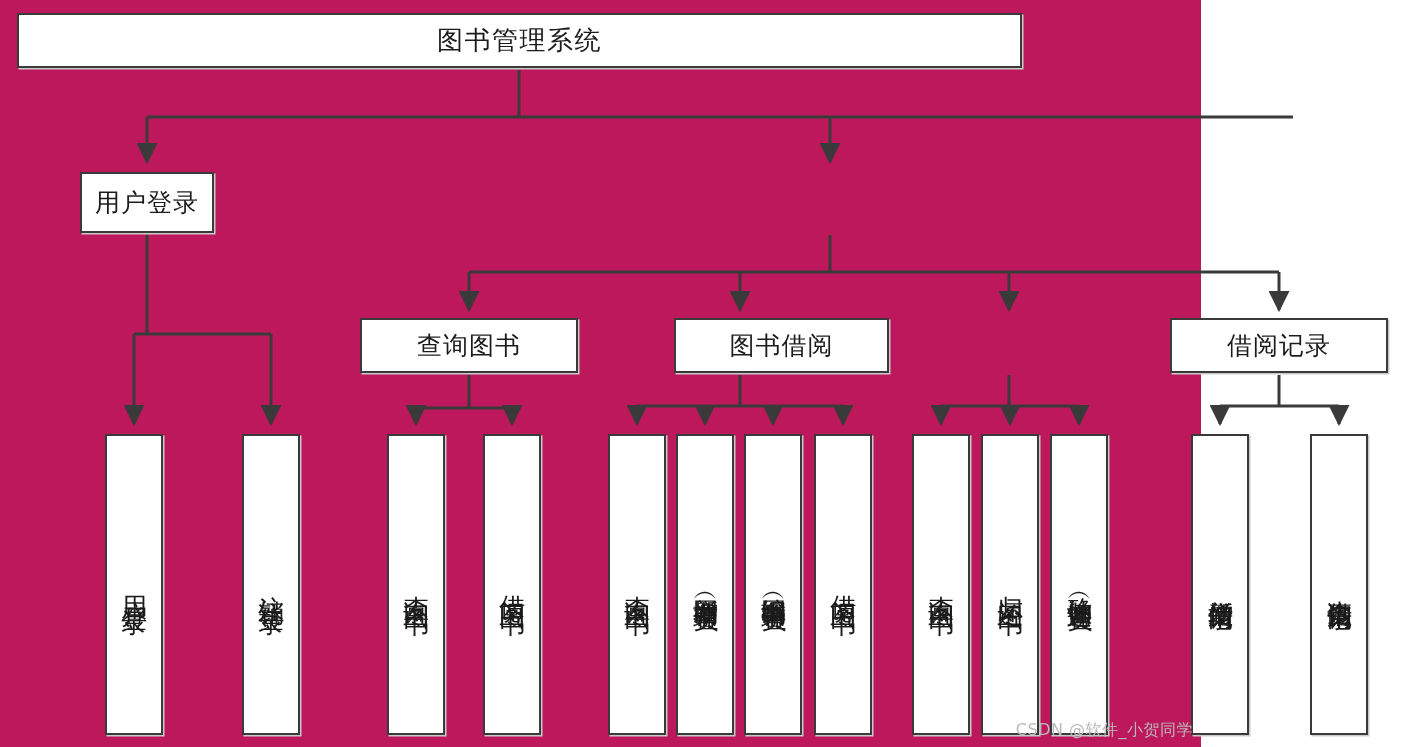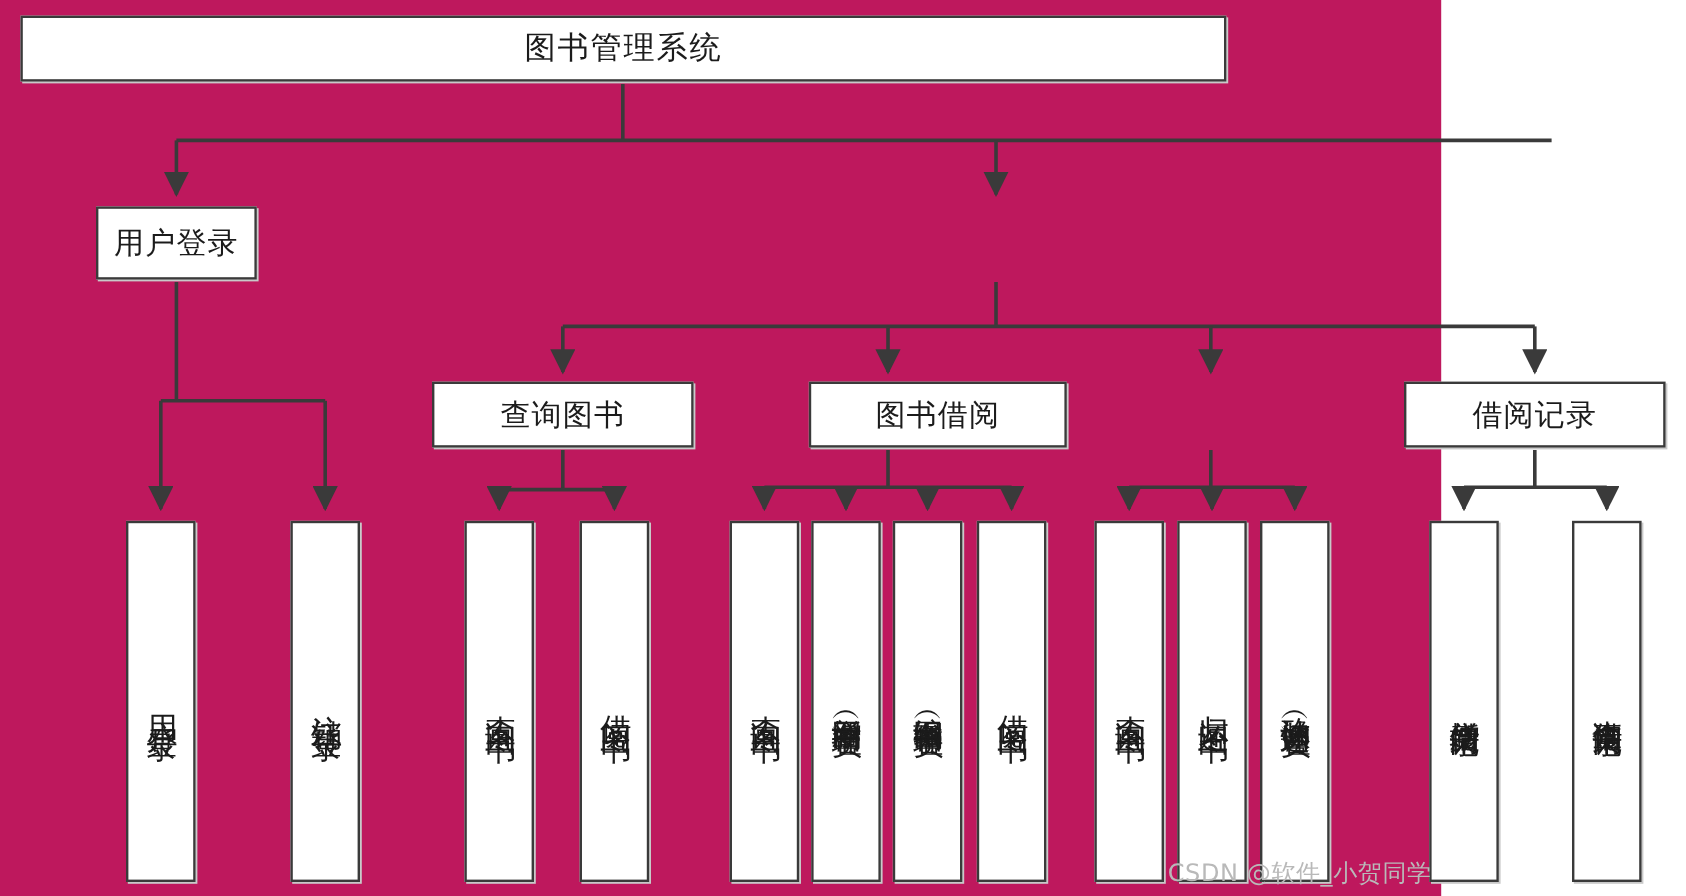--- a/index.html
+++ b/index.html
@@ -48,21 +48,21 @@
     line-height:1.05;
     letter-spacing:5px;
     white-space:nowrap;
     max-height:100%;
   }
   .box.v.tight .lbl{font-size:25px;letter-spacing:1.5px;}
 
   .watermark{
     position:absolute;
     right:8px;bottom:6px;
-    font-size:20px;
+    font-size:16px;
     color:#b9b9b9;
     letter-spacing:0.5px;
     white-space:nowrap;
     user-select:none;
   }
 </style>
 </head>
 <body>
 
 <div id="stage">

